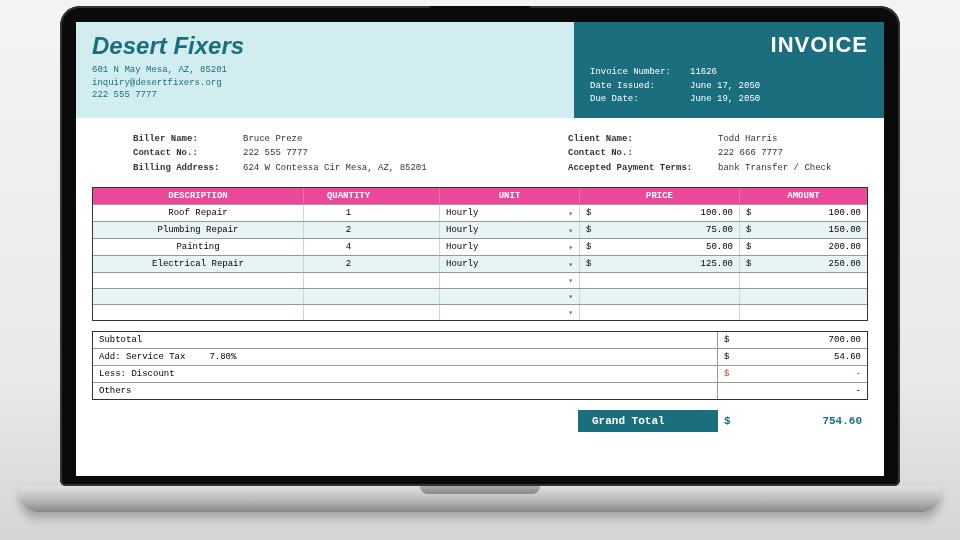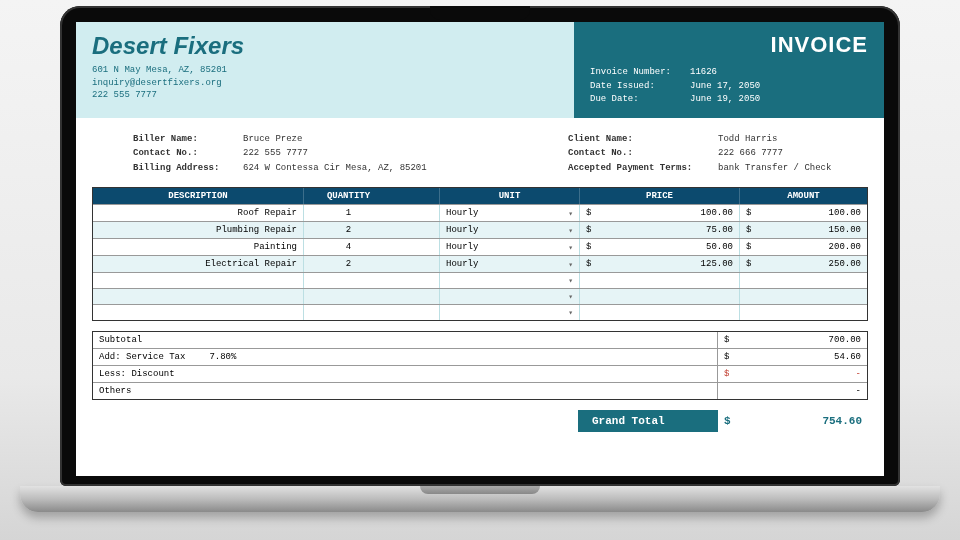--- a/index.html
+++ b/index.html
@@ -83,27 +83,27 @@
   .meta-col { flex:1; }
   .meta-row { display:flex; line-height:1.6; }
   .meta-lbl { width: 110px; font-weight: bold; margin-left: 41px; }
   .meta-lbl2 { width: 150px; font-weight: bold; }
   .table {
     margin: 0 16px;
     border: 1px solid #333;
     font-size: 9px;
   }
   .thead {
-    background: #0c4a6e;
+    background: #ec4899;
     color: #fff;
     display:flex;
     font-weight: bold;
   }
   .th, .td { padding: 3px 6px; }
-  .c-desc { flex: 0 0 210px; text-align:right; }
+  .c-desc { flex: 0 0 210px; text-align:center; }
   .c-qty  { flex: 0 0 90px; text-align:center; border-left:1px solid #bcdfe3;}
   .c-unit { flex: 0 0 140px; text-align:center; border-left:1px solid #bcdfe3;margin-left:46px;}
   .c-price{ flex: 0 0 160px; text-align:right; border-left:1px solid #bcdfe3;}
   .c-amt  { flex: 1; text-align:right; border-left:1px solid #bcdfe3;}
   .thead .c-desc,.thead .c-qty,.thead .c-unit,.thead .c-price,.thead .c-amt{ text-align:center; border-left-color:#fff3;}
   .trow { display:flex; border-top:1px solid #999; }
   .stripe { background: #e6f4f6; }
   .unit-inner { display:flex; justify-content:space-between; align-items:center; }
   .caret { font-size:8px; color:#666; }
   .dollar-cell { display:flex; justify-content:space-between; }

